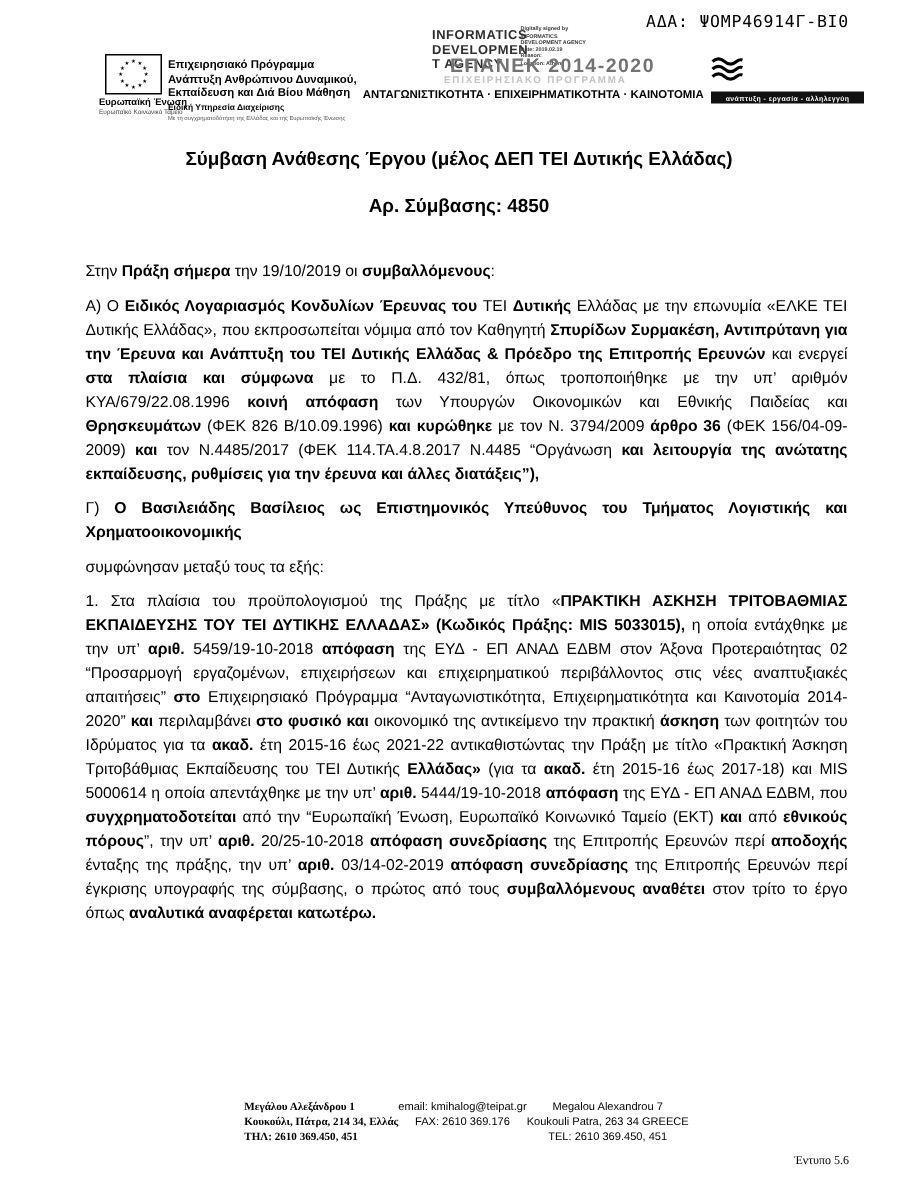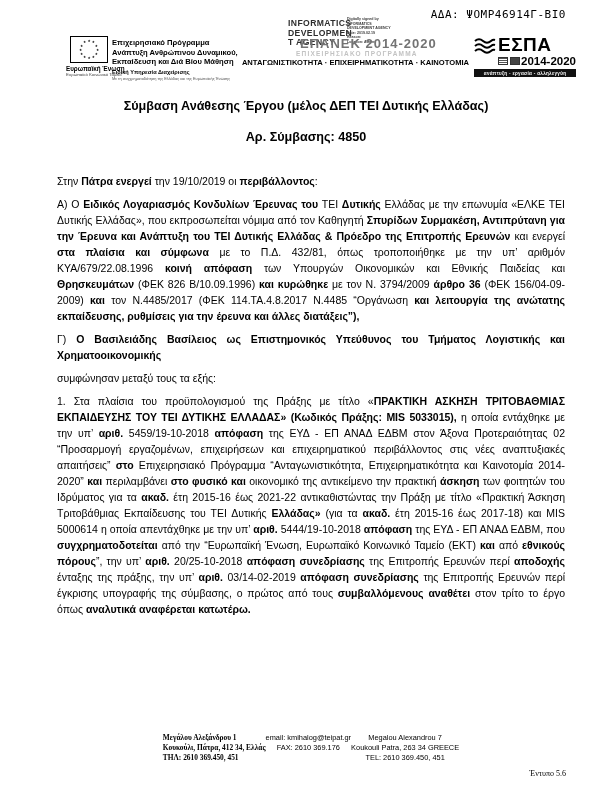--- a/index.html
+++ b/index.html
@@ -143,47 +143,39 @@
     <div class="espa-row">
       <div class="espa-wave">
         <svg width="22" height="16" viewBox="0 0 22 16">
           <g stroke="#000" stroke-width="2" fill="none">
             <path d="M1,3 q4,-3.5 8,0 t8,0 q2,-1.7 4,-1"></path>
             <path d="M1,8 q4,-3.5 8,0 t8,0 q2,-1.7 4,-1"></path>
             <path d="M1,13 q4,-3.5 8,0 t8,0 q2,-1.7 4,-1"></path>
           </g>
         </svg>
       </div>
-      <div class="espa-text">
-        <div class="espa-name">ΕΣΠΑ</div>
-        <div class="espa-years">
-          <span class="flagchip striped"></span>
-          <span class="flagchip dark"></span>
-          <span>2014-2020</span>
-        </div>
-      </div>
     </div>
     <div class="espa-bar">ανάπτυξη - εργασία - αλληλεγγύη</div>
   </div>
 
   <div class="title1">Σύμβαση Ανάθεσης Έργου (μέλος ΔΕΠ ΤΕΙ Δυτικής Ελλάδας)</div>
   <div class="title2">Αρ. Σύμβασης: 4850</div>
 
   <div class="body-text">
-      <p><span>Στην </span><span class="b">Πάτρα ενεργεί</span><span> την 19/10/2019 οι </span><span class="b">περιβάλλοντος</span><span>:</span></p>
+      <p><span>Στην </span><span class="b">Πράξη σήμερα</span><span> την 19/10/2019 οι </span><span class="b">συμβαλλόμενους</span><span>:</span></p>
       <p><span>Α) Ο </span><span class="b">Ειδικός Λογαριασμός Κονδυλίων Έρευνας του </span><span>ΤΕΙ </span><span class="b">Δυτικής </span><span>Ελλάδας με την  επωνυμία «ΕΛΚΕ ΤΕΙ Δυτικής Ελλάδας», που εκπροσωπείται νόμιμα από τον Καθηγητή </span><span class="b">Σπυρίδων Συρμακέση, Αντιπρύτανη για την Έρευνα και Ανάπτυξη του ΤΕΙ Δυτικής Ελλάδας &amp; Πρόεδρο της Επιτροπής Ερευνών </span><span>και ενεργεί </span><span class="b">στα πλαίσια και σύμφωνα </span><span>με το Π.Δ. 432/81, όπως τροποποιήθηκε με την υπ’ αριθμόν ΚΥΑ/679/22.08.1996 </span><span class="b">κοινή απόφαση </span><span>των Υπουργών Οικονομικών και Εθνικής Παιδείας και </span><span class="b">Θρησκευμάτων </span><span>(ΦΕΚ 826 Β/10.09.1996) </span><span class="b">και κυρώθηκε </span><span>με τον Ν. 3794/2009 </span><span class="b">άρθρο 36 </span><span>(ΦΕΚ 156/04-09-2009) </span><span class="b">και </span><span>τον Ν.4485/2017 (ΦΕΚ 114.ΤΑ.4.8.2017 Ν.4485 “Οργάνωση </span><span class="b">και λειτουργία της ανώτατης εκπαίδευσης, ρυθμίσεις για την έρευνα και άλλες διατάξεις”),</span></p>
       <p><span>Γ) </span><span class="b">Ο Βασιλειάδης Βασίλειος ως Επιστημονικός Υπεύθυνος του Τμήματος Λογιστικής και Χρηματοοικονομικής</span></p>
       <p><span>συμφώνησαν μεταξύ τους τα εξής:</span></p>
       <p><span>1. Στα πλαίσια του προϋπολογισμού της Πράξης με τίτλο «</span><span class="b">ΠΡΑΚΤΙΚΗ ΑΣΚΗΣΗ ΤΡΙΤΟΒΑΘΜΙΑΣ ΕΚΠΑΙΔΕΥΣΗΣ ΤΟΥ ΤΕΙ ΔΥΤΙΚΗΣ ΕΛΛΑΔΑΣ» (Κωδικός Πράξης: MIS 5033015),</span><span> η οποία εντάχθηκε με την υπ’ </span><span class="b">αριθ.</span><span> 5459/19-10-2018 </span><span class="b">απόφαση </span><span>της ΕΥΔ - ΕΠ ΑΝΑΔ ΕΔΒΜ στον Άξονα Προτεραιότητας 02 “Προσαρμογή εργαζομένων, επιχειρήσεων και επιχειρηματικού περιβάλλοντος στις νέες αναπτυξιακές απαιτήσεις” </span><span class="b">στο </span><span>Επιχειρησιακό Πρόγραμμα “Ανταγωνιστικότητα, Επιχειρηματικότητα και Καινοτομία 2014-2020” </span><span class="b">και </span><span>περιλαμβάνει </span><span class="b">στο φυσικό και </span><span>οικονομικό της αντικείμενο την πρακτική </span><span class="b">άσκηση </span><span>των φοιτητών του Ιδρύματος για τα </span><span class="b">ακαδ. </span><span>έτη 2015-16 έως 2021-22 αντικαθιστώντας την Πράξη με τίτλο «Πρακτική Άσκηση Τριτοβάθμιας Εκπαίδευσης του ΤΕΙ Δυτικής </span><span class="b">Ελλάδας» </span><span>(για τα </span><span class="b">ακαδ.</span><span> έτη 2015-16 έως 2017-18) και MIS 5000614 η οποία απεντάχθηκε με την υπ’ </span><span class="b">αριθ.</span><span> 5444/19-10-2018 </span><span class="b">απόφαση </span><span>της ΕΥΔ - ΕΠ ΑΝΑΔ ΕΔΒΜ, που </span><span class="b">συγχρηματοδοτείται </span><span>από την “Ευρωπαϊκή Ένωση, Ευρωπαϊκό Κοινωνικό Ταμείο (ΕΚΤ) </span><span class="b">και </span><span>από </span><span class="b">εθνικούς πόρους</span><span>”, την υπ’ </span><span class="b">αριθ.</span><span> 20/25-10-2018 </span><span class="b">απόφαση συνεδρίασης </span><span>της Επιτροπής Ερευνών περί </span><span class="b">αποδοχής </span><span>ένταξης της πράξης, την υπ’ </span><span class="b">αριθ.</span><span> 03/14-02-2019 </span><span class="b">απόφαση συνεδρίασης </span><span>της Επιτροπής Ερευνών περί έγκρισης υπογραφής της σύμβασης, ο πρώτος από τους </span><span class="b">συμβαλλόμενους αναθέτει </span><span>στον τρίτο το έργο όπως </span><span class="b">αναλυτικά αναφέρεται κατωτέρω.</span></p>
     </div>
 
   <div class="footer">
     <div class="f-left">
       <div>Μεγάλου Αλεξάνδρου 1</div>
-      <div>Κουκούλι, Πάτρα, 412 34, Ελλάς</div>
+      <div>Κουκούλι, Πάτρα, 214 34, Ελλάς</div>
       <div>ΤΗΛ: 2610 369.450, 451</div>
     </div>
     <div class="f-mid">
       <div>email: kmihalog@teipat.gr</div>
       <div>FAX: 2610 369.176</div>
     </div>
     <div class="f-right">
       <div>Megalou Alexandrou 7</div>
       <div>Koukouli Patra, 263 34 GREECE</div>
       <div>TEL: 2610 369.450, 451</div>

